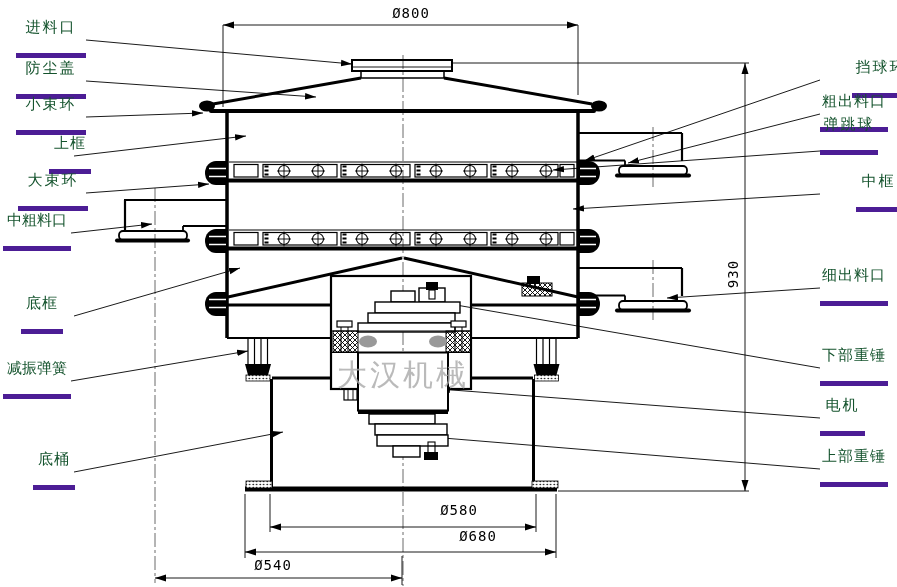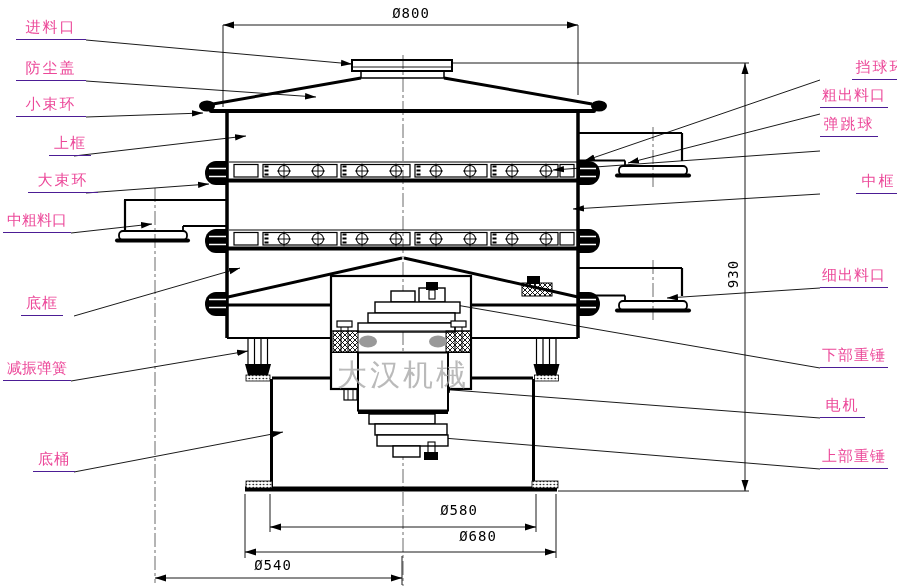--- a/index.html
+++ b/index.html
@@ -1,20 +1,20 @@
 <!DOCTYPE html>
 <html><head>
 <meta charset="utf-8">
 <style>
   html,body{margin:0;padding:0;background:#fff;}
   #stage{position:relative;width:897px;height:587px;background:#fff;overflow:hidden;
          font-family:"DejaVu Sans",sans-serif;}
   #draw{position:absolute;left:0;top:0;}
-  .lbl{position:absolute;font-size:15px;line-height:19px;color:#ec4899;text-align:center;
-       border-bottom:1px solid #4c1d95;padding-bottom:2px;white-space:nowrap;letter-spacing:2px;}
+  .lbl{position:absolute;font-size:15px;line-height:19px;color:#14532d;text-align:center;
+       border-bottom:5px solid #4c1d95;padding-bottom:16px;white-space:nowrap;letter-spacing:2px;}
   .dim{position:absolute;font-family:"DejaVu Sans Mono",monospace;font-size:14px;line-height:16px;
        color:#000;text-align:center;letter-spacing:1px;white-space:nowrap;}
   .rot{transform:rotate(-90deg);transform-origin:center center;}
 </style>
 </head>
 <body>
 
 <div id="stage">
 
 <svg id="draw" width="897" height="587" viewBox="0 0 897 587">
@@ -218,28 +218,28 @@
     <rect x="424" y="452" width="14" height="8" fill="#000" stroke="none"></rect>
   </g>
 
   <text x="403" y="385" text-anchor="middle" font-size="30" letter-spacing="3" fill="#a9a9a9" opacity="0.8" font-family="DejaVu Sans, sans-serif">大汉机械</text>
 </svg>
 
 <div class="lbl" style="left:16px;top:18px;width:70px">进料口</div>
 <div class="lbl" style="left:16px;top:59px;width:70px">防尘盖</div>
 <div class="lbl" style="left:16px;top:95px;width:70px">小束环</div>
 <div class="lbl" style="left:49px;top:134px;width:42px;letter-spacing:1px">上框</div>
-<div class="lbl" style="left:28px;top:171px;width:70px">大束环</div>
+<div class="lbl" style="left:18px;top:171px;width:70px">大束环</div>
 <div class="lbl" style="left:3px;top:211px;width:68px;letter-spacing:0">中粗料口</div>
 <div class="lbl" style="left:21px;top:294px;width:42px;letter-spacing:1px">底框</div>
 <div class="lbl" style="left:3px;top:359px;width:68px;letter-spacing:0">减振弹簧</div>
 <div class="lbl" style="left:33px;top:450px;width:42px;letter-spacing:1px">底桶</div>
 
 <div class="lbl" style="left:852px;top:58px;width:58px">挡球环</div>
-<div class="lbl" style="left:820px;top:86px;width:68px;letter-spacing:1px">粗出料口</div>
+<div class="lbl" style="left:820px;top:92px;width:68px;letter-spacing:1px">粗出料口</div>
 <div class="lbl" style="left:820px;top:115px;width:58px">弹跳球</div>
 <div class="lbl" style="left:856px;top:172px;width:45px">中框</div>
 <div class="lbl" style="left:820px;top:266px;width:68px;letter-spacing:1px">细出料口</div>
 <div class="lbl" style="left:820px;top:346px;width:68px;letter-spacing:1px">下部重锤</div>
 <div class="lbl" style="left:820px;top:396px;width:45px">电机</div>
 <div class="lbl" style="left:820px;top:447px;width:68px;letter-spacing:1px">上部重锤</div>
 
 <div class="dim" style="left:371px;top:5px;width:80px">Ø800</div>
 <div class="dim" style="left:419px;top:502px;width:80px">Ø580</div>
 <div class="dim" style="left:438px;top:528px;width:80px">Ø680</div>

